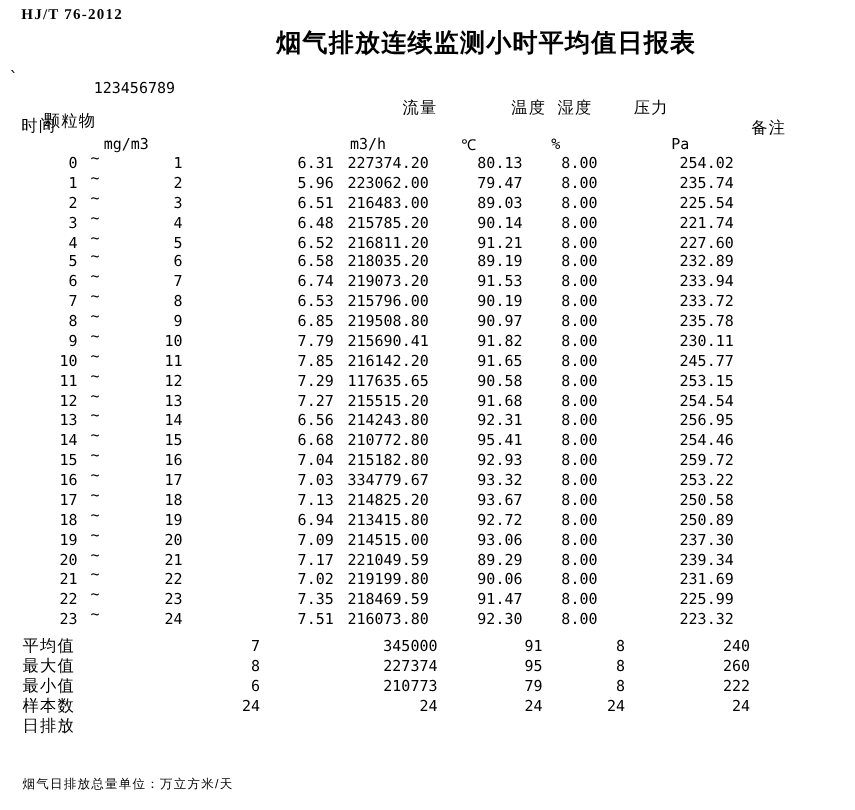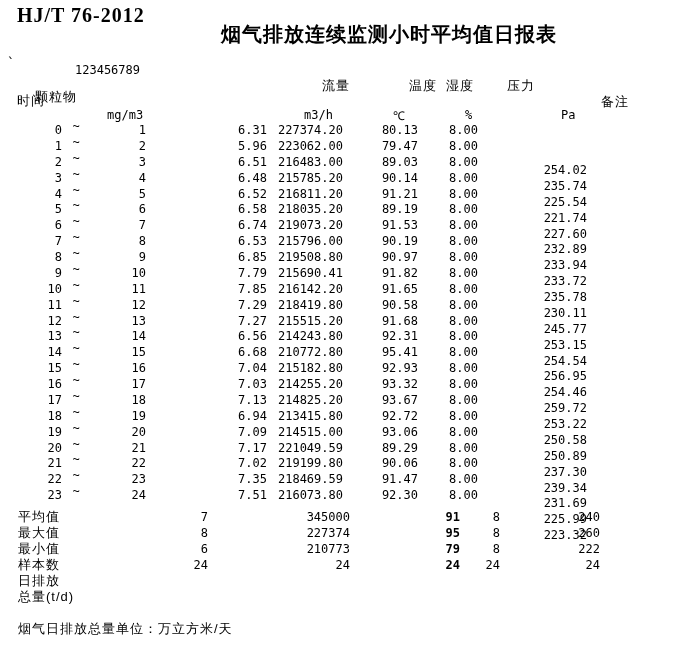--- a/index.html
+++ b/index.html
@@ -7,69 +7,69 @@
     position:relative;
     width:684px;height:648px;
     background:#ffffff;
     color:#000;
     font-family:"Liberation Sans", sans-serif;
     overflow:hidden;
   }
   .standard{
     position:absolute;left:17px;top:4px;
     font-family:"Liberation Serif", serif;
-    font-weight:bold;font-size:20px;letter-spacing:1px;text-align:right;
+    font-weight:bold;font-size:12px;letter-spacing:1px;text-align:right;
   }
   .title{
     position:absolute;left:0;top:21px;width:778px;
     text-align:center;
     font-weight:bold;font-size:20px;letter-spacing:1px;
   }
   .plant-line{position:absolute;left:18px;top:45px;font-size:13px;}
   .mark{position:absolute;left:7px;top:55px;font-size:13px;font-family:"DejaVu Sans Mono",monospace;}
   .plant-code{position:absolute;left:75px;top:63px;font-size:12px;font-family:"DejaVu Sans Mono",monospace;}
   .date-line{position:absolute;right:3px;top:62px;font-size:13px;}
   .h{position:absolute;font-size:13px;}
   .h-pm{left:35px;top:88px;letter-spacing:1px;font-family:Liberation Mono, monospace;}
   .h-flow{left:322px;top:77px;letter-spacing:1px;}
   .h-temp{left:409px;top:77px;letter-spacing:1px;}
   .h-hum{left:446px;top:77px;letter-spacing:1px;}
   .h-press{left:507px;top:77px;letter-spacing:1px;}
   .h-time{left:17px;top:92px;letter-spacing:1px;}
   .h-note{left:601px;top:93px;letter-spacing:1px;}
-  .u{position:absolute;font-size:12px;font-family:"DejaVu Sans Mono",monospace;margin-left:24px;}
+  .u{position:absolute;font-size:12px;font-family:"DejaVu Sans Mono",monospace;}
   .u-pm{left:83px;top:108px;}
   .u-flow{left:280px;top:108px;}
   .u-temp{left:369px;top:107px;font-family:"Liberation Sans",sans-serif;}
   .u-hum{left:441px;top:108px;}
   .u-press{left:537px;top:108px;}
   .rows{position:absolute;left:0;top:123px;width:684px;}
   .row{position:relative;height:15.88px;font-size:12px;font-family:"DejaVu Sans Mono",monospace;}
   .cell{position:absolute;top:0;line-height:15.88px;text-align:right;white-space:pre;}
   .c-s{left:0;width:62px;}
   .c-tld{left:69px;width:14px;text-align:center;top:-4px;}
   .c-e{left:104px;width:42px;}
   .c-pm{left:215px;width:52px;}
   .c-fl{left:266px;width:77px;}
   .c-tp{left:366px;width:52px;}
   .c-hm{left:426px;width:52px;}
-  .c-pr{left:525px;width:62px;margin-top:40px;}
+  .c-pr{left:525px;width:62px;}
   .summary{position:absolute;left:0;top:509px;width:684px;}
   .srow{position:relative;height:16px;}
   .slabel{
     position:absolute;left:18px;top:0;font-size:13px;line-height:16px;
     font-family:"Liberation Sans",sans-serif;letter-spacing:1px;white-space:pre;
   }
   .scell{position:absolute;top:0;line-height:16px;text-align:right;font-size:12px;font-family:"DejaVu Sans Mono",monospace;}
   .sc1{left:156px;width:52px;}
   .sc2{left:278px;width:72px;}
-  .sc3{left:408px;width:52px;font-weight:bold;}
+  .sc3{left:382px;width:52px;}
   .sc4{left:448px;width:52px;}
   .sc5{left:548px;width:52px;}
-  .footer{position:absolute;left:18px;top:620px;font-size:13px;letter-spacing:1px;}
+  .footer{position:absolute;left:18px;top:620px;font-size:10px;letter-spacing:1px;}
 </style>
 </head>
 <body>
 
 <div class="page">
   <div class="standard">HJ/T 76-2012</div>
   <div class="title">烟气排放连续监测小时平均值日报表</div>
 
   <div class="mark">`</div>
   <div class="plant-code">123456789</div>
@@ -197,21 +197,21 @@
         <span class="cell c-fl">216142.20</span>
         <span class="cell c-tp">91.65</span>
         <span class="cell c-hm">8.00</span>
         <span class="cell c-pr">245.77</span>
       </div>
       <div class="row">
         <span class="cell c-s">11</span>
         <span class="cell c-tld">~</span>
         <span class="cell c-e">12</span>
         <span class="cell c-pm">7.29</span>
-        <span class="cell c-fl">218419.80</span>
+        <span class="cell c-fl">117635.65</span>
         <span class="cell c-tp">90.58</span>
         <span class="cell c-hm">8.00</span>
         <span class="cell c-pr">253.15</span>
       </div>
       <div class="row">
         <span class="cell c-s">12</span>
         <span class="cell c-tld">~</span>
         <span class="cell c-e">13</span>
         <span class="cell c-pm">7.27</span>
         <span class="cell c-fl">215515.20</span>
@@ -247,21 +247,21 @@
         <span class="cell c-fl">215182.80</span>
         <span class="cell c-tp">92.93</span>
         <span class="cell c-hm">8.00</span>
         <span class="cell c-pr">259.72</span>
       </div>
       <div class="row">
         <span class="cell c-s">16</span>
         <span class="cell c-tld">~</span>
         <span class="cell c-e">17</span>
         <span class="cell c-pm">7.03</span>
-        <span class="cell c-fl">214255.20</span>
+        <span class="cell c-fl">334779.67</span>
         <span class="cell c-tp">93.32</span>
         <span class="cell c-hm">8.00</span>
         <span class="cell c-pr">253.22</span>
       </div>
       <div class="row">
         <span class="cell c-s">17</span>
         <span class="cell c-tld">~</span>
         <span class="cell c-e">18</span>
         <span class="cell c-pm">7.13</span>
         <span class="cell c-fl">214825.20</span>
@@ -359,19 +359,16 @@
         <span class="slabel">样本数</span>
         <span class="scell sc1">24</span>
         <span class="scell sc2">24</span>
         <span class="scell sc3">24</span>
         <span class="scell sc4">24</span>
         <span class="scell sc5">24</span>
       </div>
       <div class="srow">
         <span class="slabel">日排放</span>
       </div>
-      <div class="srow">
-        <span class="slabel">总量(t/d)</span>
-      </div>
     </div>
 
   <div class="footer">烟气日排放总量单位：万立方米/天</div>
 </div>
 
 </body></html>

